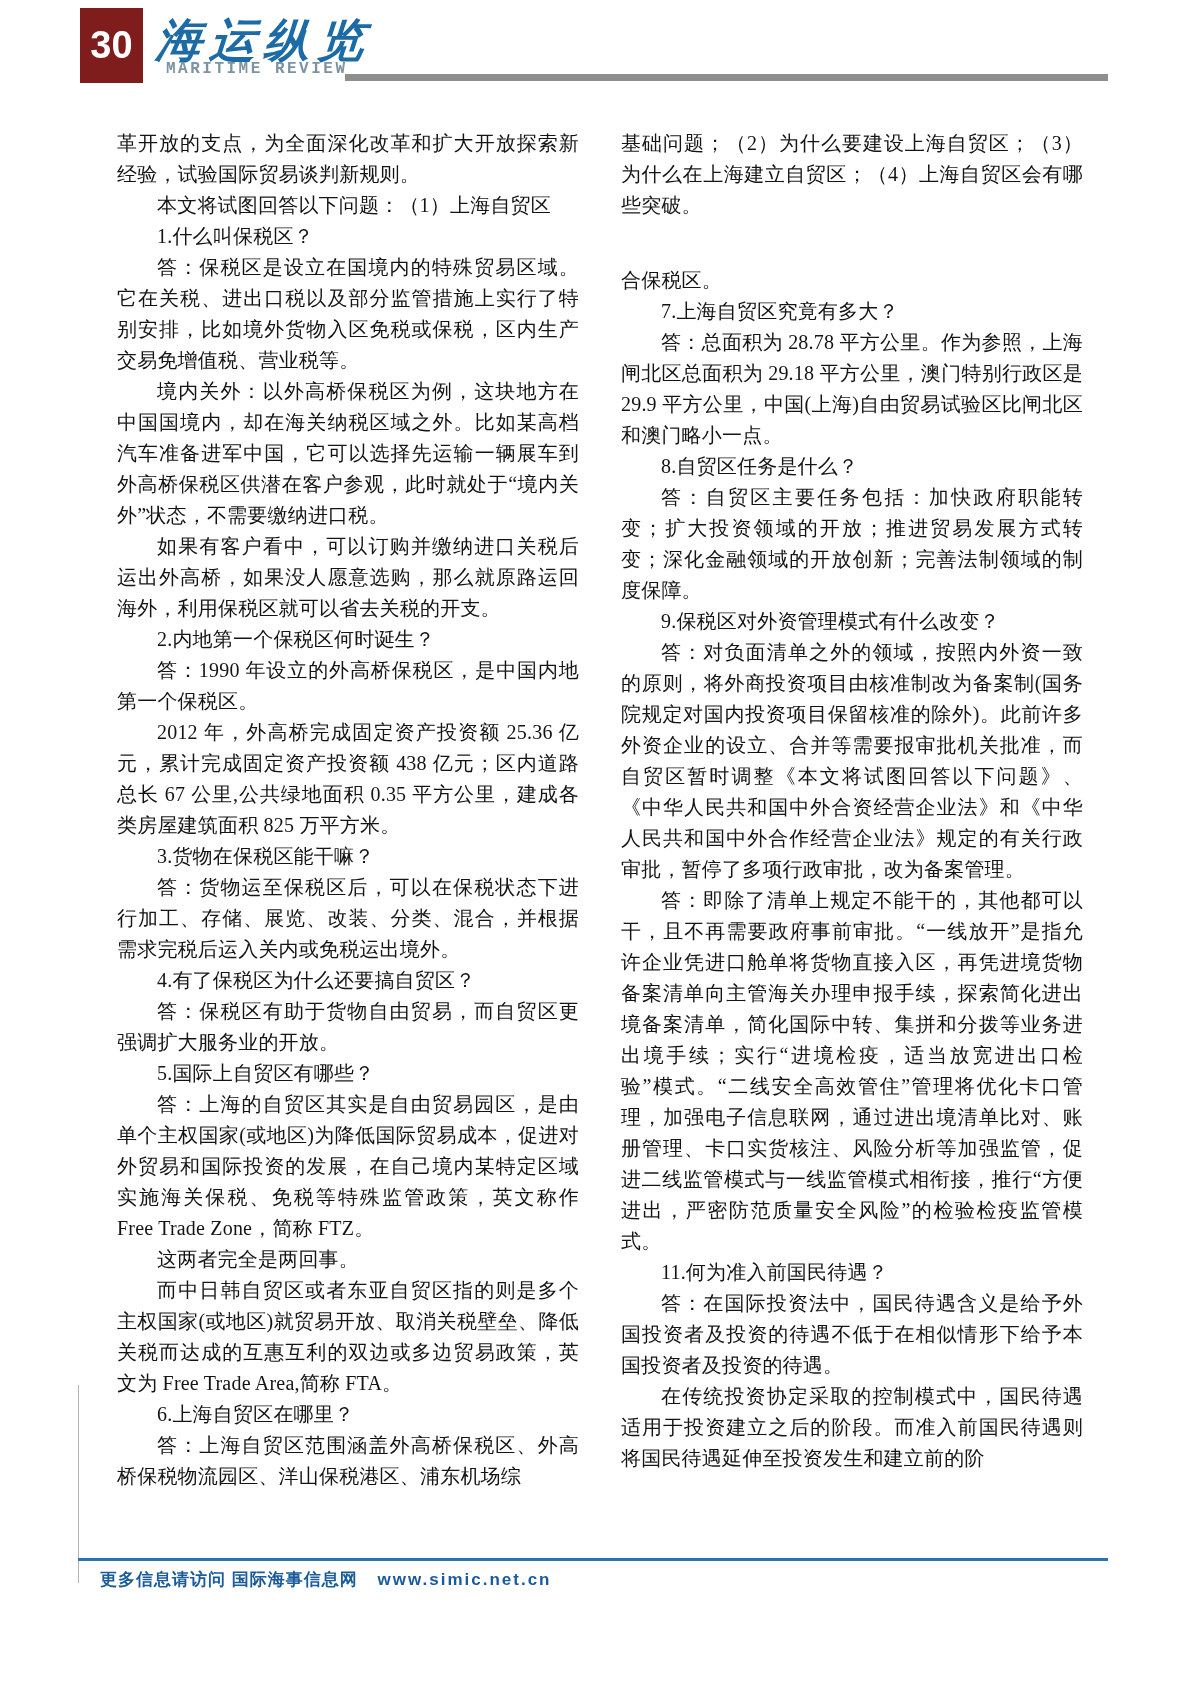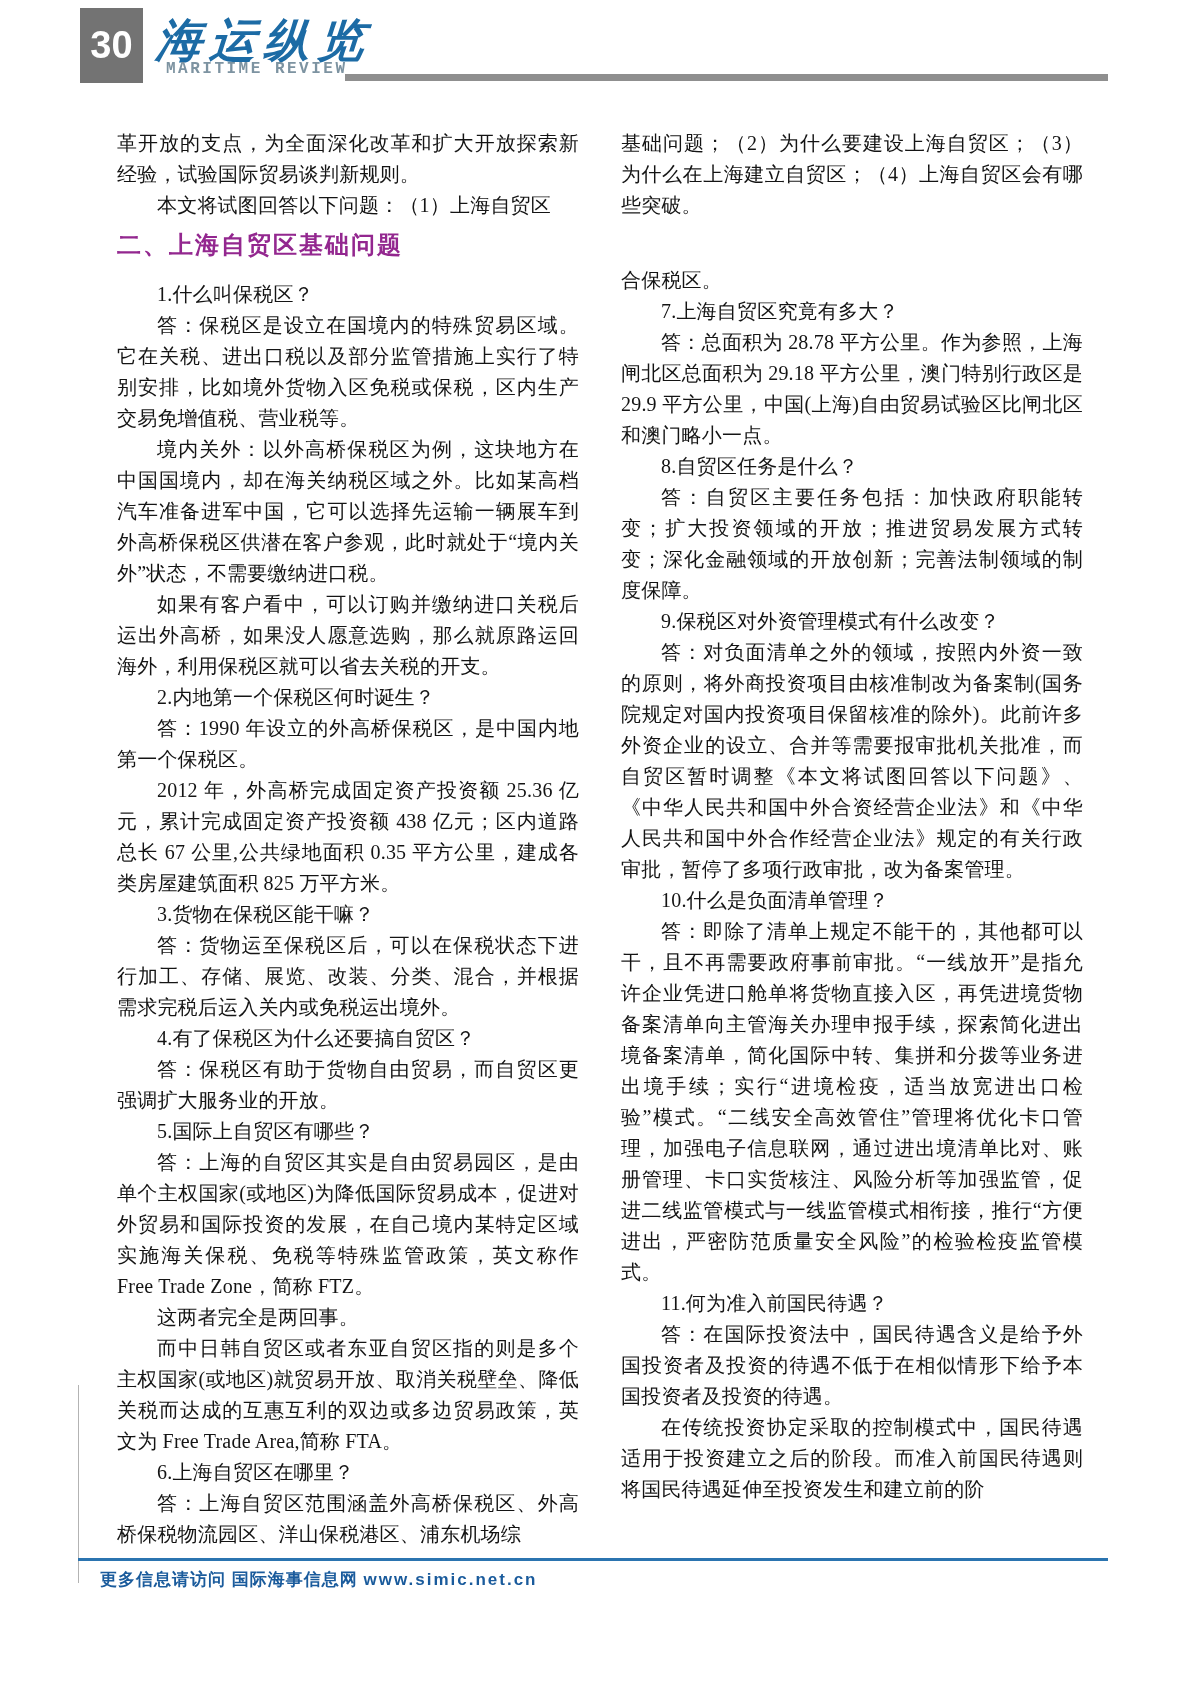--- a/index.html
+++ b/index.html
@@ -5,21 +5,21 @@
   html,body{margin:0;padding:0;background:#e8e8e8;}
   .page{
     position:relative;width:1200px;height:1707px;margin:0 auto;
     background:#ffffff;overflow:hidden;
     font-family:"Liberation Serif","DejaVu Serif",serif;
     color:#141414;
   }
   
   .page-num-box{
     position:absolute;left:80px;top:8px;width:63px;height:75px;
-    background:#737373;color:#ffffff;
+    background:#7f1d1d;color:#ffffff;
     display:flex;align-items:center;justify-content:center;
     font-family:"Liberation Sans","DejaVu Sans",sans-serif;
     font-size:38px;font-weight:bold;
   }
   .brand-cn{
     position:absolute;left:156px;top:10px;
     font-size:46px;font-weight:bold;font-style:italic;
     color:#1C6BA5;letter-spacing:8px;
     transform:skewX(-4deg);
     font-family:"Liberation Serif","DejaVu Serif",serif;
@@ -58,41 +58,40 @@
   }
   .footer-rule{
     position:absolute;left:78px;top:1558px;width:1030px;height:3px;
     background:#2B74B0;
   }
   .footer-text{
     position:absolute;left:100px;top:1568px;
     font-family:"Liberation Sans","DejaVu Sans",sans-serif;
     font-size:17px;font-weight:bold;color:#1A5B9C;letter-spacing:1px;
   }
-  .footer-text .url{letter-spacing:2px;}
+  .footer-text .url{margin-left:14px;letter-spacing:2px;}
 </style>
 </head>
 <body>
 
 <div class="page">
 
   <header>
     <div class="page-num-box">
       <span>30</span>
     </div>
     <div class="brand-cn">海运纵览</div>
     <div class="brand-en">MARITIME REVIEW</div>
     <div class="header-bar"></div>
   </header>
 
   <main>
     <div class="col col-left">
         <p class="para">革开放的支点，为全面深化改革和扩大开放探索新经验，试验国际贸易谈判新规则。</p>
         <p class="para indent">本文将试图回答以下问题：（1）上海自贸区</p>
-        <h2 class="section-heading">二、上海自贸区基础问题</h2>
         <p class="para indent">1.什么叫保税区？</p>
         <p class="para indent">答：保税区是设立在国境内的特殊贸易区域。它在关税、进出口税以及部分监管措施上实行了特别安排，比如境外货物入区免税或保税，区内生产交易免增值税、营业税等。</p>
         <p class="para indent">境内关外：以外高桥保税区为例，这块地方在中国国境内，却在海关纳税区域之外。比如某高档汽车准备进军中国，它可以选择先运输一辆展车到外高桥保税区供潜在客户参观，此时就处于“境内关外”状态，不需要缴纳进口税。</p>
         <p class="para indent">如果有客户看中，可以订购并缴纳进口关税后运出外高桥，如果没人愿意选购，那么就原路运回海外，利用保税区就可以省去关税的开支。</p>
         <p class="para indent">2.内地第一个保税区何时诞生？</p>
         <p class="para indent">答：1990 年设立的外高桥保税区，是中国内地第一个保税区。</p>
         <p class="para indent">2012 年，外高桥完成固定资产投资额 25.36 亿元，累计完成固定资产投资额 438 亿元；区内道路总长 67 公里,公共绿地面积 0.35 平方公里，建成各类房屋建筑面积 825 万平方米。</p>
         <p class="para indent">3.货物在保税区能干嘛？</p>
         <p class="para indent">答：货物运至保税区后，可以在保税状态下进行加工、存储、展览、改装、分类、混合，并根据需求完税后运入关内或免税运出境外。</p>
         <p class="para indent">4.有了保税区为什么还要搞自贸区？</p>
@@ -107,21 +106,20 @@
     <div class="col col-right">
         <p class="para">基础问题；（2）为什么要建设上海自贸区；（3）为什么在上海建立自贸区；（4）上海自贸区会有哪些突破。</p>
         <div class="col-spacer"></div>
         <p class="para">合保税区。</p>
         <p class="para indent">7.上海自贸区究竟有多大？</p>
         <p class="para indent">答：总面积为 28.78 平方公里。作为参照，上海闸北区总面积为 29.18 平方公里，澳门特别行政区是 29.9 平方公里，中国(上海)自由贸易试验区比闸北区和澳门略小一点。</p>
         <p class="para indent">8.自贸区任务是什么？</p>
         <p class="para indent">答：自贸区主要任务包括：加快政府职能转变；扩大投资领域的开放；推进贸易发展方式转变；深化金融领域的开放创新；完善法制领域的制度保障。</p>
         <p class="para indent">9.保税区对外资管理模式有什么改变？</p>
         <p class="para indent">答：对负面清单之外的领域，按照内外资一致的原则，将外商投资项目由核准制改为备案制(国务院规定对国内投资项目保留核准的除外)。此前许多外资企业的设立、合并等需要报审批机关批准，而自贸区暂时调整《本文将试图回答以下问题》、《中华人民共和国中外合资经营企业法》和《中华人民共和国中外合作经营企业法》规定的有关行政审批，暂停了多项行政审批，改为备案管理。</p>
-        <p class="para indent">10.什么是负面清单管理？</p>
         <p class="para indent">答：即除了清单上规定不能干的，其他都可以干，且不再需要政府事前审批。“一线放开”是指允许企业凭进口舱单将货物直接入区，再凭进境货物备案清单向主管海关办理申报手续，探索简化进出境备案清单，简化国际中转、集拼和分拨等业务进出境手续；实行“进境检疫，适当放宽进出口检验”模式。“二线安全高效管住”管理将优化卡口管理，加强电子信息联网，通过进出境清单比对、账册管理、卡口实货核注、风险分析等加强监管，促进二线监管模式与一线监管模式相衔接，推行“方便进出，严密防范质量安全风险”的检验检疫监管模式。</p>
         <p class="para indent">11.何为准入前国民待遇？</p>
         <p class="para indent">答：在国际投资法中，国民待遇含义是给予外国投资者及投资的待遇不低于在相似情形下给予本国投资者及投资的待遇。</p>
         <p class="para indent">在传统投资协定采取的控制模式中，国民待遇适用于投资建立之后的阶段。而准入前国民待遇则将国民待遇延伸至投资发生和建立前的阶</p>
       </div>
   </main>
 
   <div class="side-line"></div>
 
   <footer>

